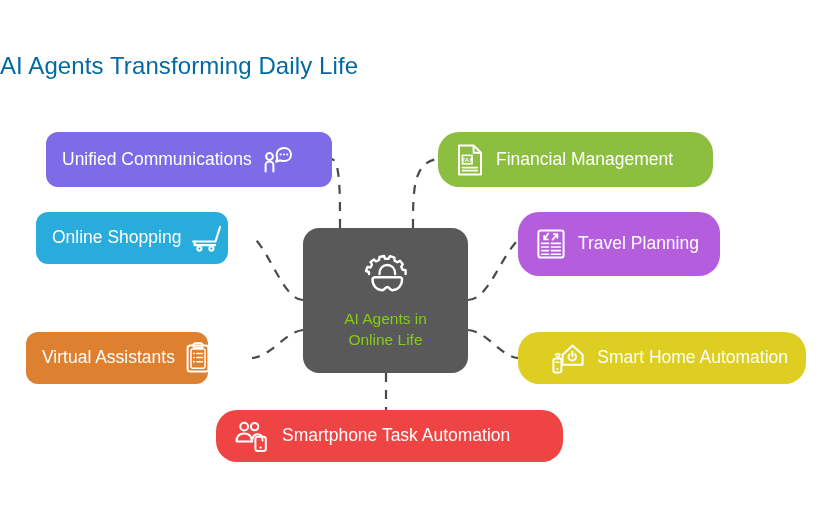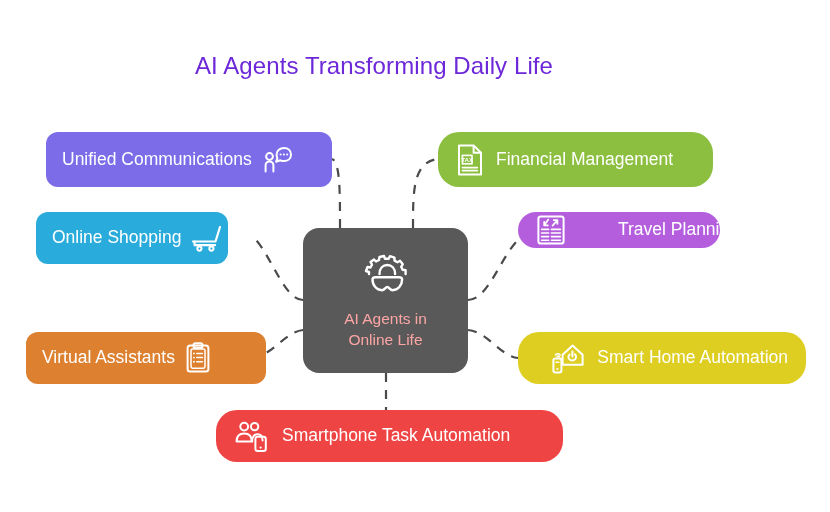--- a/index.html
+++ b/index.html
@@ -21,24 +21,24 @@
     inset: 0;
     width: 830px;
     height: 512px;
   }
 
   #page-title {
     position: absolute;
     top: 52px;
     left: 0;
     width: 748px;
-    text-align: center;
+    text-align: left;
     font-size: 24px;
     font-weight: 400;
-    color: #6d28d9;
+    color: #0369a1;
     letter-spacing: 0.1px;
   }
 
   
   #connectors {
     position: absolute;
     left: 0;
     top: 0;
     width: 830px;
     height: 512px;
@@ -81,39 +81,39 @@
     left: 303px;
     top: 228px;
     width: 165px;
     height: 145px;
     background: #595959;
     border-radius: 16px;
     display: flex;
     flex-direction: column;
     align-items: center;
     justify-content: center;
-    color: #fca5a5;
+    color: #84cc16;
   }
   #center-node .center-icon {
     margin-bottom: 10px;
   }
   #center-node .center-label {
     font-size: 15.5px;
     font-weight: 500;
     text-align: center;
     line-height: 1.3;
   }
 
   
   #node-unified        { left: 46px;  top: 132px; width: 286px; height: 55px; background: #7C6CE8; }
   #node-shopping       { left: 36px;  top: 212px; width: 192px; height: 52px; background: #29ABDB; }
-  #node-virtual        { left: 26px;  top: 332px; width: 240px; height: 52px; background: #DD8030; }
+  #node-virtual        { left: 26px;  top: 332px; width: 182px; height: 52px; background: #DD8030; }
   #node-smartphone     { left: 216px; top: 410px; width: 347px; height: 52px; background: #ef4444; }
   #node-financial      { left: 438px; top: 132px; width: 275px; height: 55px; background: #8CBF3F; }
-  #node-travel         { left: 518px; top: 212px; width: 202px; height: 36px; background: #B45EDE; gap: 40px; }
+  #node-travel         { left: 518px; top: 212px; width: 202px; height: 64px; background: #B45EDE; }
   #node-smarthome      { left: 518px; top: 332px; width: 288px; height: 52px; background: #DFCE22; justify-content: flex-end; }
 </style>
 </head>
 <body>
 
 <div id="mindmap">
 
   <div id="page-title">AI Agents Transforming Daily Life</div>
 
   <svg id="connectors" viewBox="0 0 830 512" xmlns="http://www.w3.org/2000/svg" fill="none">

